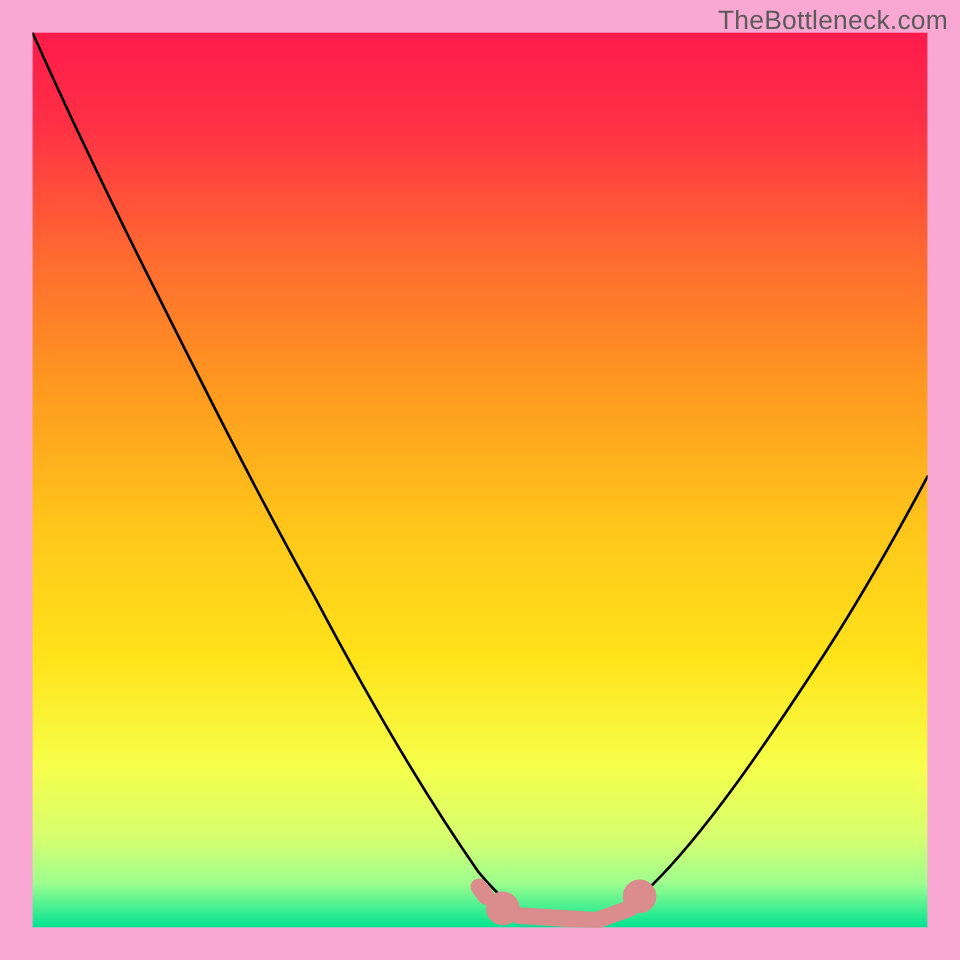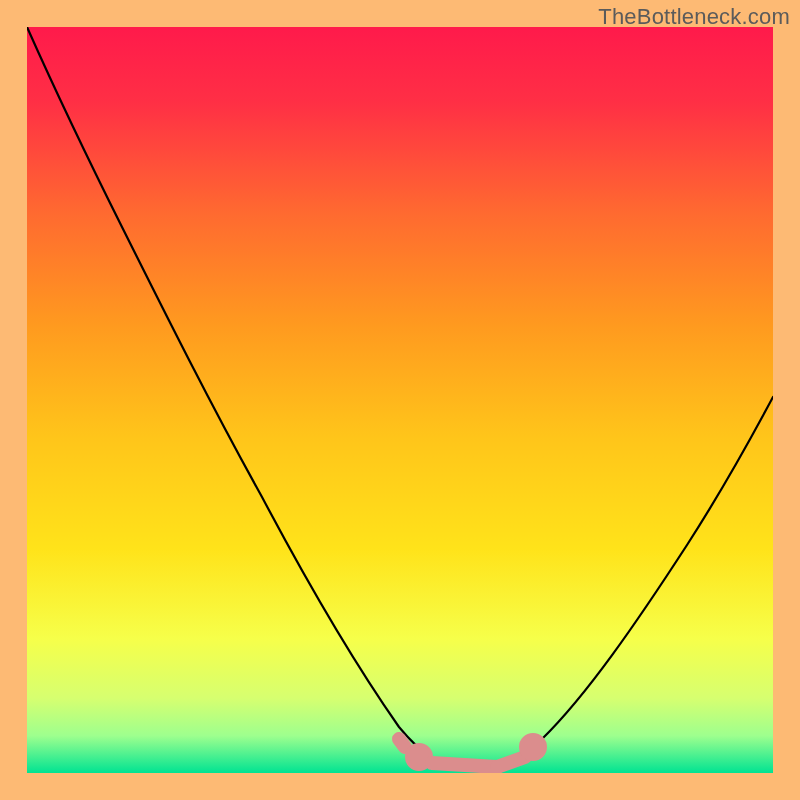--- a/index.html
+++ b/index.html
@@ -7,21 +7,21 @@
     padding: 0;
     width: 800px;
     height: 800px;
     background: #000;
     overflow: hidden;
   }
   .frame {
     position: relative;
     width: 800px;
     height: 800px;
-    background: #fdba74;
+    background: #f9a8d4;
   }
   .watermark {
     position: absolute;
     top: 4px;
     right: 10px;
     font-family: Arial, Helvetica, sans-serif;
     font-size: 22px;
     color: #5b5b5b;
     letter-spacing: 0.2px;
     z-index: 10;

